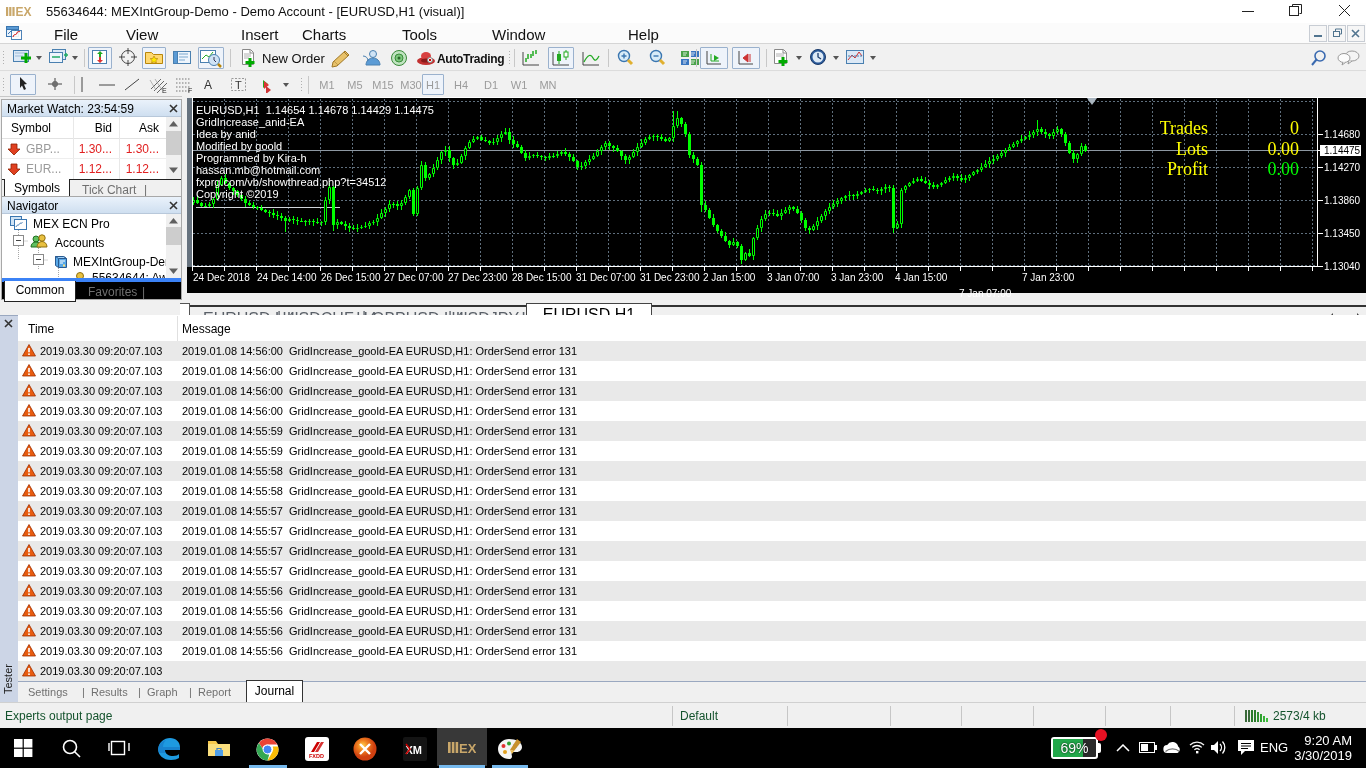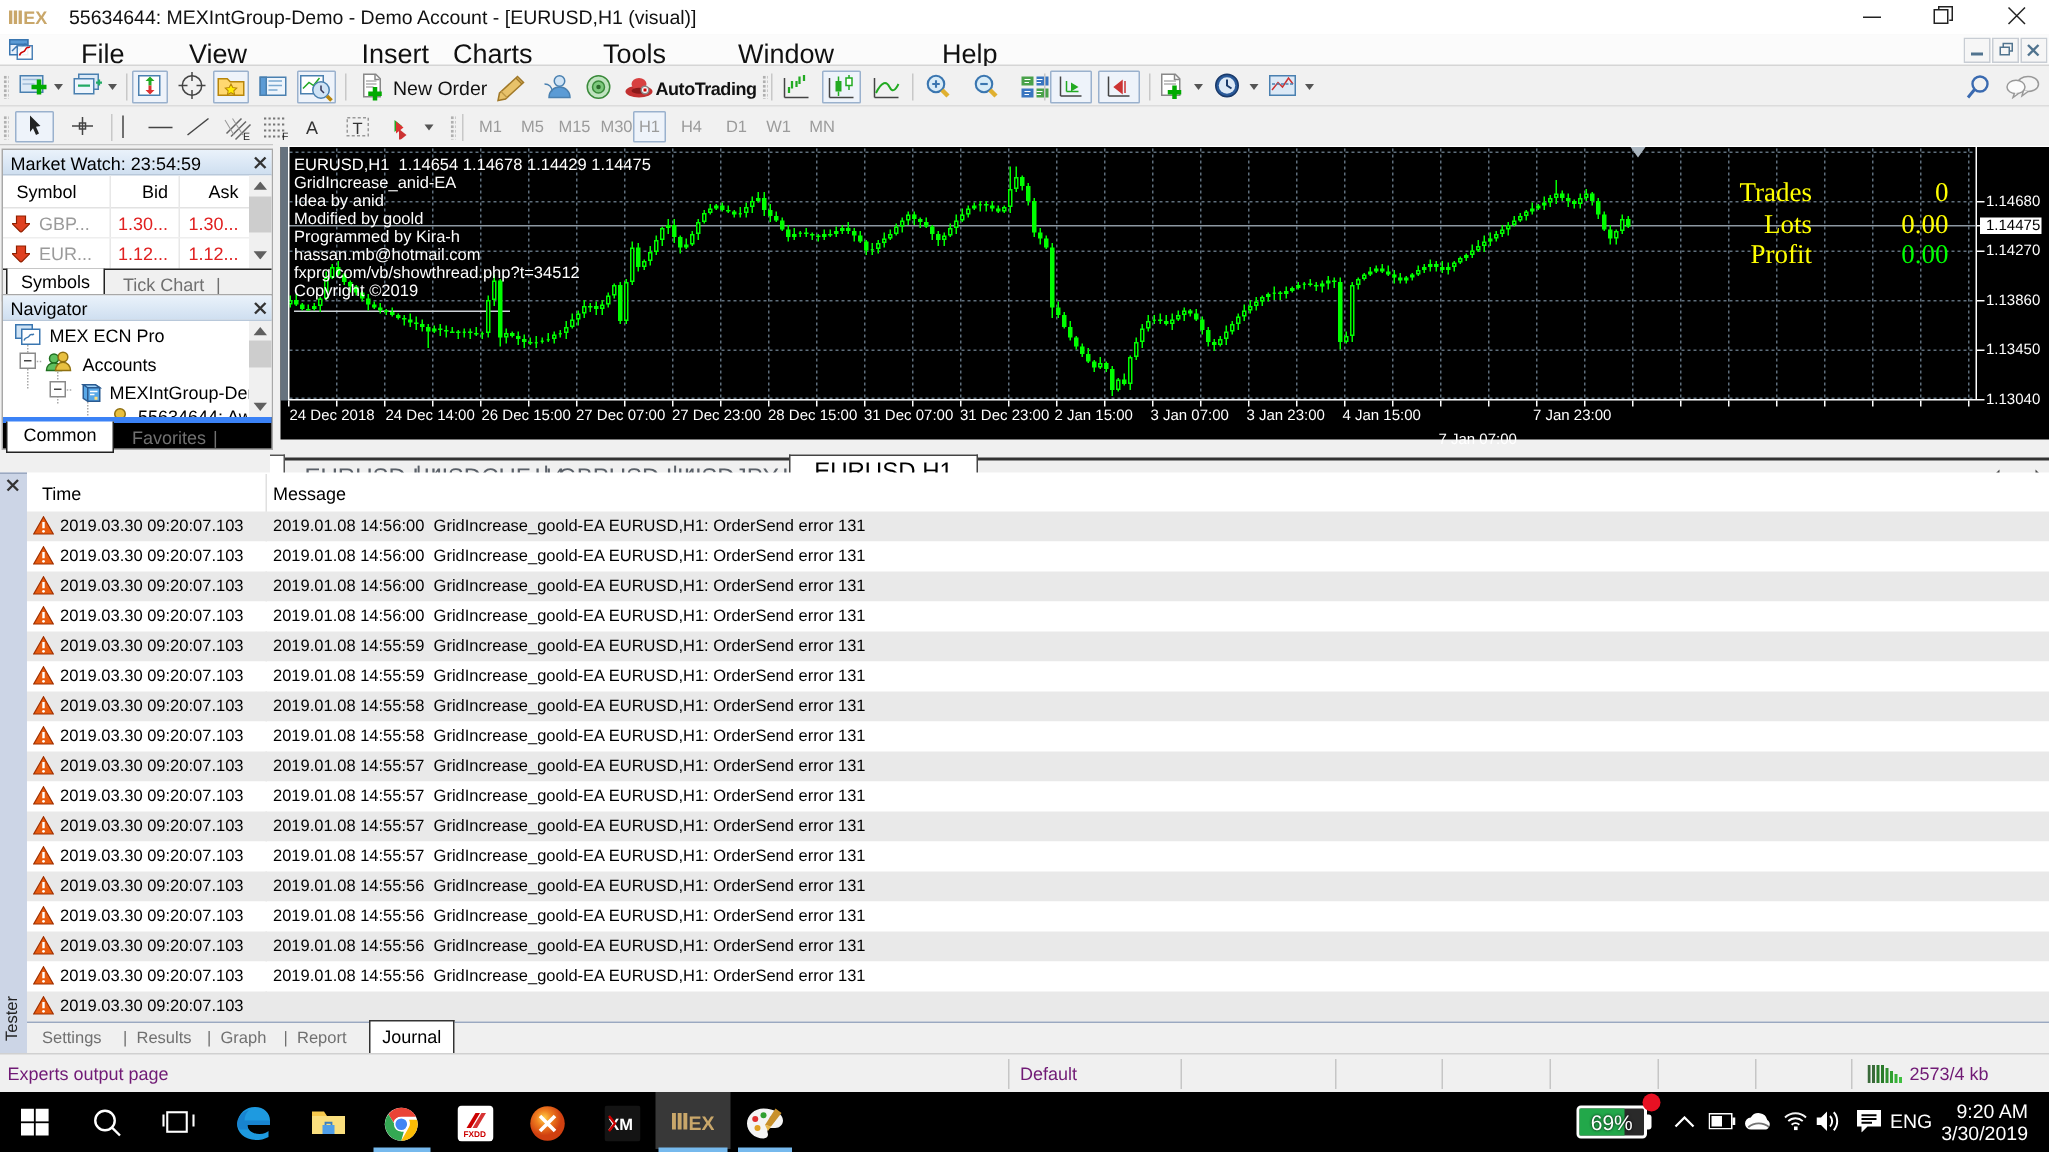--- a/index.html
+++ b/index.html
@@ -24,21 +24,21 @@
  <svg class="abs" style="left:1235px;top:0;" width="131" height="23" viewBox="0 0 131 23">
    <g stroke="#222" stroke-width="1" fill="none">
      <path d="M7 11.5h12"></path>
      <rect x="54.5" y="6.5" width="9" height="9"></rect>
         <path d="M57.5 6.5v-2h9v9h-2"></path>
      <path d="M104 5l11 11M115 5l-11 11"></path>
    </g>
  </svg>
 </div>
 
-<div class="abs" style="left:0;top:23px;width:1366px;height:21px;background:#fbfbfb;border-bottom:1px solid #d5d5d5;font-size:18px;color:#111;">
+<div class="abs" style="left:0;top:23px;width:1366px;height:21px;background:#fbfbfb;border-bottom:1px solid #d5d5d5;font-size:15px;color:#111;">
  <svg class="abs" style="left:6px;top:3px;" width="16" height="15" viewBox="0 0 16 15">
   <rect x="0.5" y="0.5" width="12" height="10" fill="#e8f1fb" stroke="#3a76b0"></rect>
   <rect x="0.5" y="0.5" width="12" height="3" fill="#5b9bd5" stroke="#3a76b0"></rect>
   <path d="M2 8l3-3 2 2 4-4" stroke="#3a76b0" fill="none"></path>
   <rect x="5.5" y="4.5" width="10" height="9" fill="#fff" stroke="#3a76b0" opacity="0.9"></rect>
   <path d="M7 11c1-4 3-1 4-4s2 0 3-2" stroke="#c00" fill="none"></path>
  </svg>
  <span class="abs" style="left:54px;top:3px;">File</span>
  <span class="abs" style="left:126px;top:3px;">View</span>
  <span class="abs" style="left:210px;top:3px;margin-left:31px;">Insert</span>
@@ -690,21 +690,21 @@
       <span class="abs" style="left:64px;top:4px;color:#707070;">|</span>
   <span class="abs" style="left:73px;top:4px;color:#707070;">Results</span>
       <span class="abs" style="left:120px;top:4px;color:#707070;">|</span>
   <span class="abs" style="left:129px;top:4px;color:#707070;">Graph</span>
       <span class="abs" style="left:171px;top:4px;color:#707070;">|</span>
   <span class="abs" style="left:180px;top:4px;color:#707070;">Report</span>
   <div class="abs" style="left:228px;top:-2px;width:57px;height:22px;background:#fff;border:1px solid #333;border-bottom:none;color:#000;text-align:center;line-height:21px;font-size:12px;">Journal</div>
  </div>
 </div>
 
-<div class="abs" style="left:0;top:702px;width:1366px;height:26px;background:#f0f0f0;border-top:1px solid #d0d0d0;font-size:12px;color:#701a75;">
+<div class="abs" style="left:0;top:702px;width:1366px;height:26px;background:#f0f0f0;border-top:1px solid #d0d0d0;font-size:12px;color:#14532d;">
  <span class="abs" style="left:5px;top:6px;">Experts output page</span>
  <span class="abs" style="left:680px;top:6px;">Default</span>
  <div class="abs" style="left:672px;top:3px;width:1px;height:20px;background:#c6c6c6;"></div>
     <div class="abs" style="left:787px;top:3px;width:1px;height:20px;background:#c6c6c6;"></div>
     <div class="abs" style="left:890px;top:3px;width:1px;height:20px;background:#c6c6c6;"></div>
     <div class="abs" style="left:961px;top:3px;width:1px;height:20px;background:#c6c6c6;"></div>
     <div class="abs" style="left:1033px;top:3px;width:1px;height:20px;background:#c6c6c6;"></div>
     <div class="abs" style="left:1105px;top:3px;width:1px;height:20px;background:#c6c6c6;"></div>
     <div class="abs" style="left:1170px;top:3px;width:1px;height:20px;background:#c6c6c6;"></div>
     <div class="abs" style="left:1234px;top:3px;width:1px;height:20px;background:#c6c6c6;"></div>

